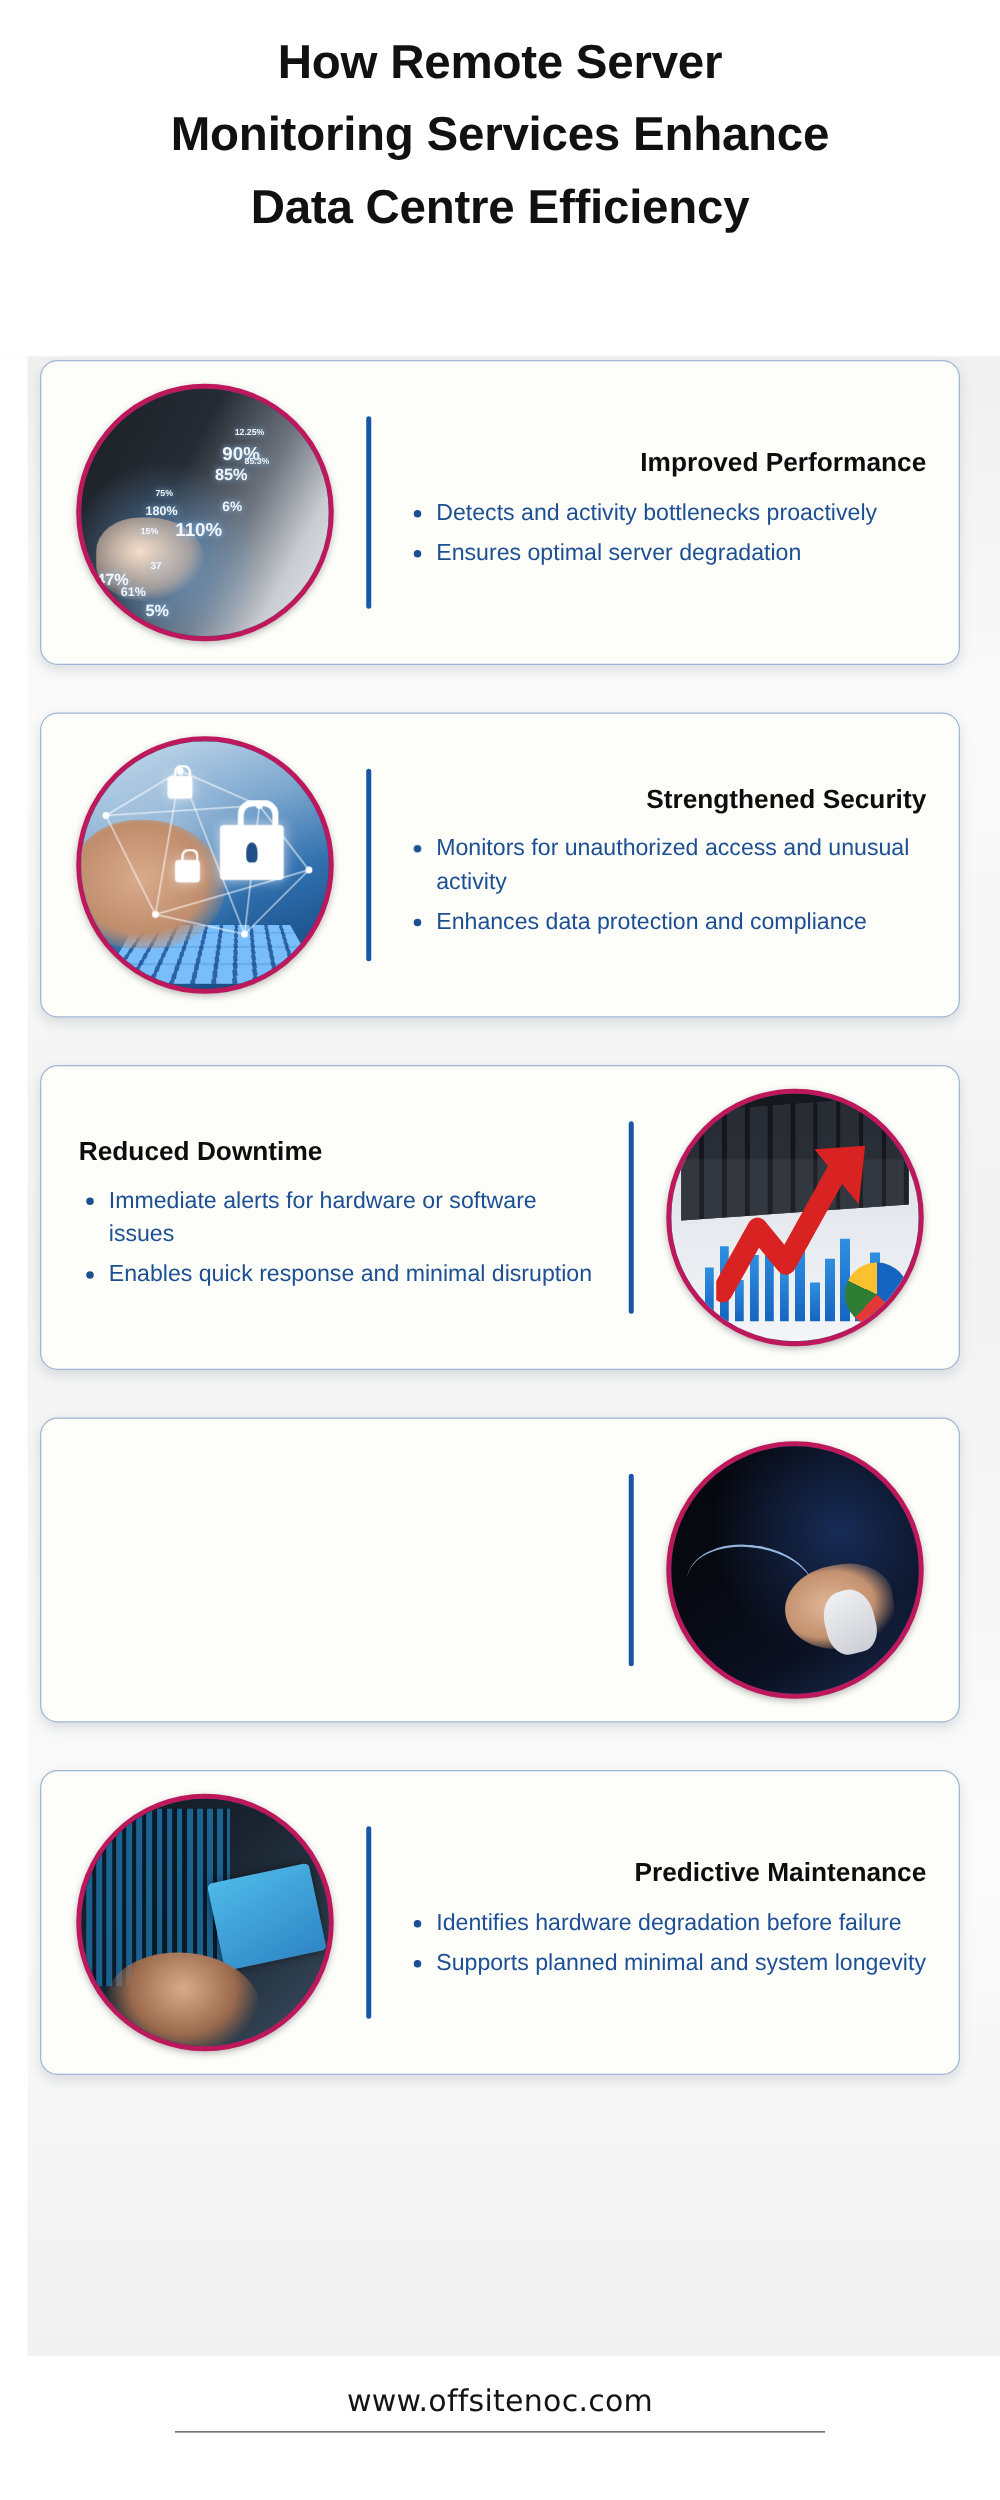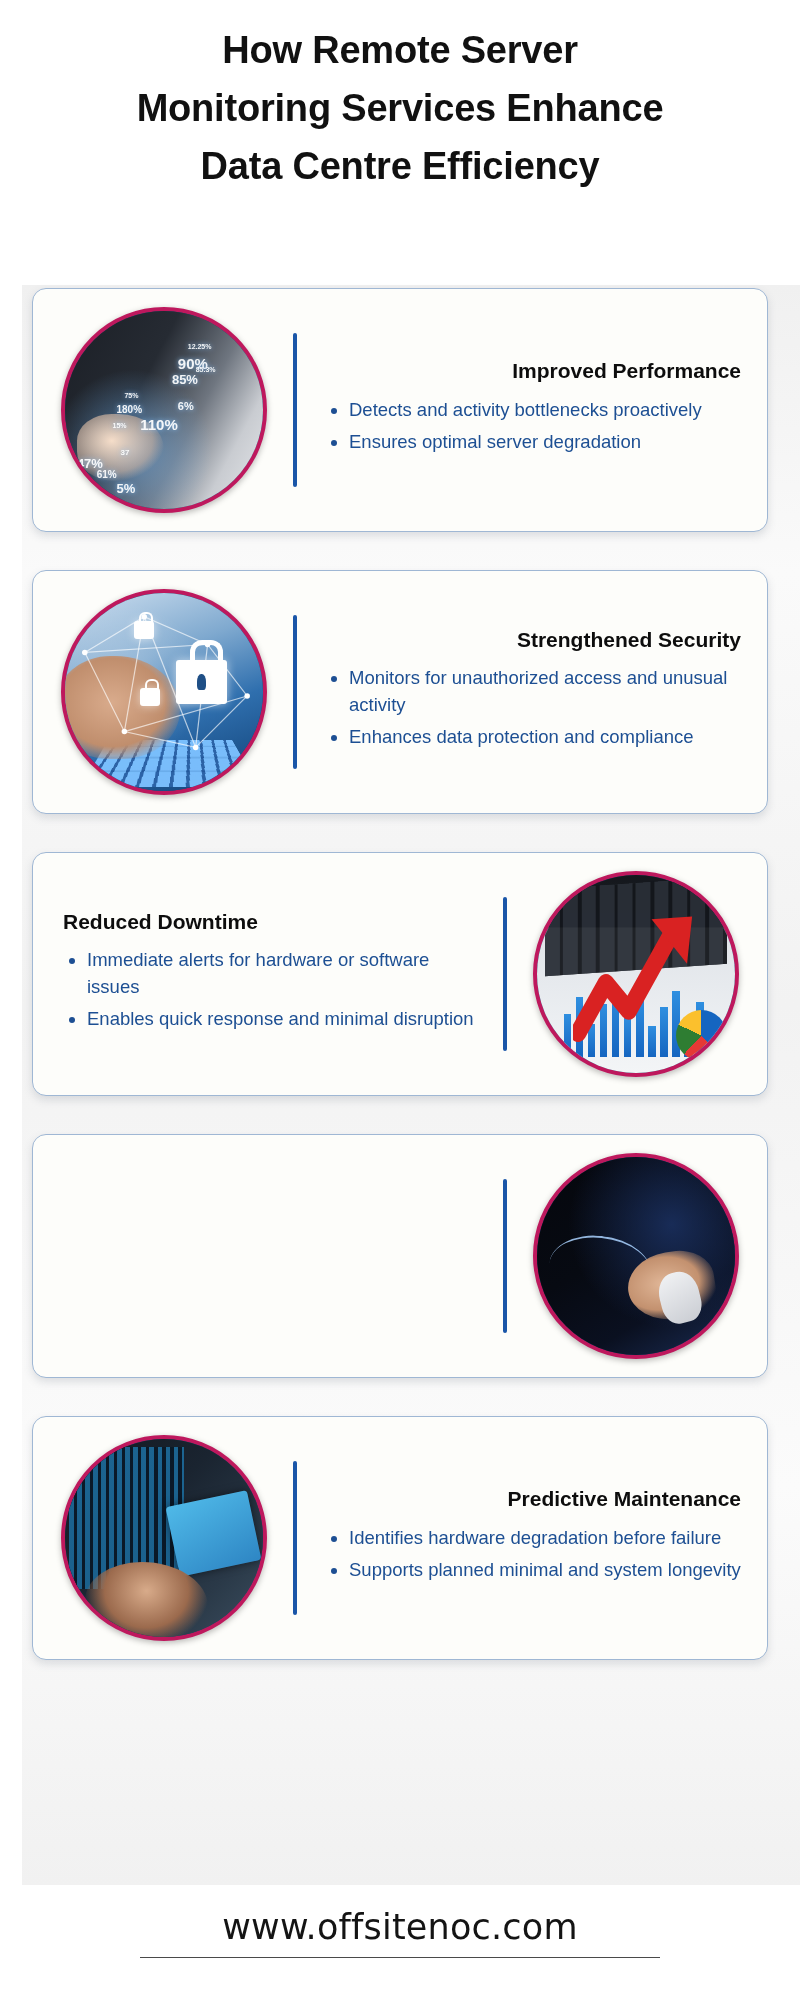--- a/index.html
+++ b/index.html
@@ -284,21 +284,21 @@
     width: 800px;
     height: 115px;
     background: #ffffff;
     display: flex;
     flex-direction: column;
     align-items: center;
     justify-content: flex-start;
     padding-top: 22px;
   }
   .footer-url {
-    font-size: 35px;
+    font-size: 24px;
     color: #141414;
     letter-spacing: 0.2px;
     font-family: "DejaVu Sans", sans-serif;
   }
   .footer-rule {
     margin-top: 10px;
     width: 520px;
     height: 1px;
     background: #4a4a4a;
   }

